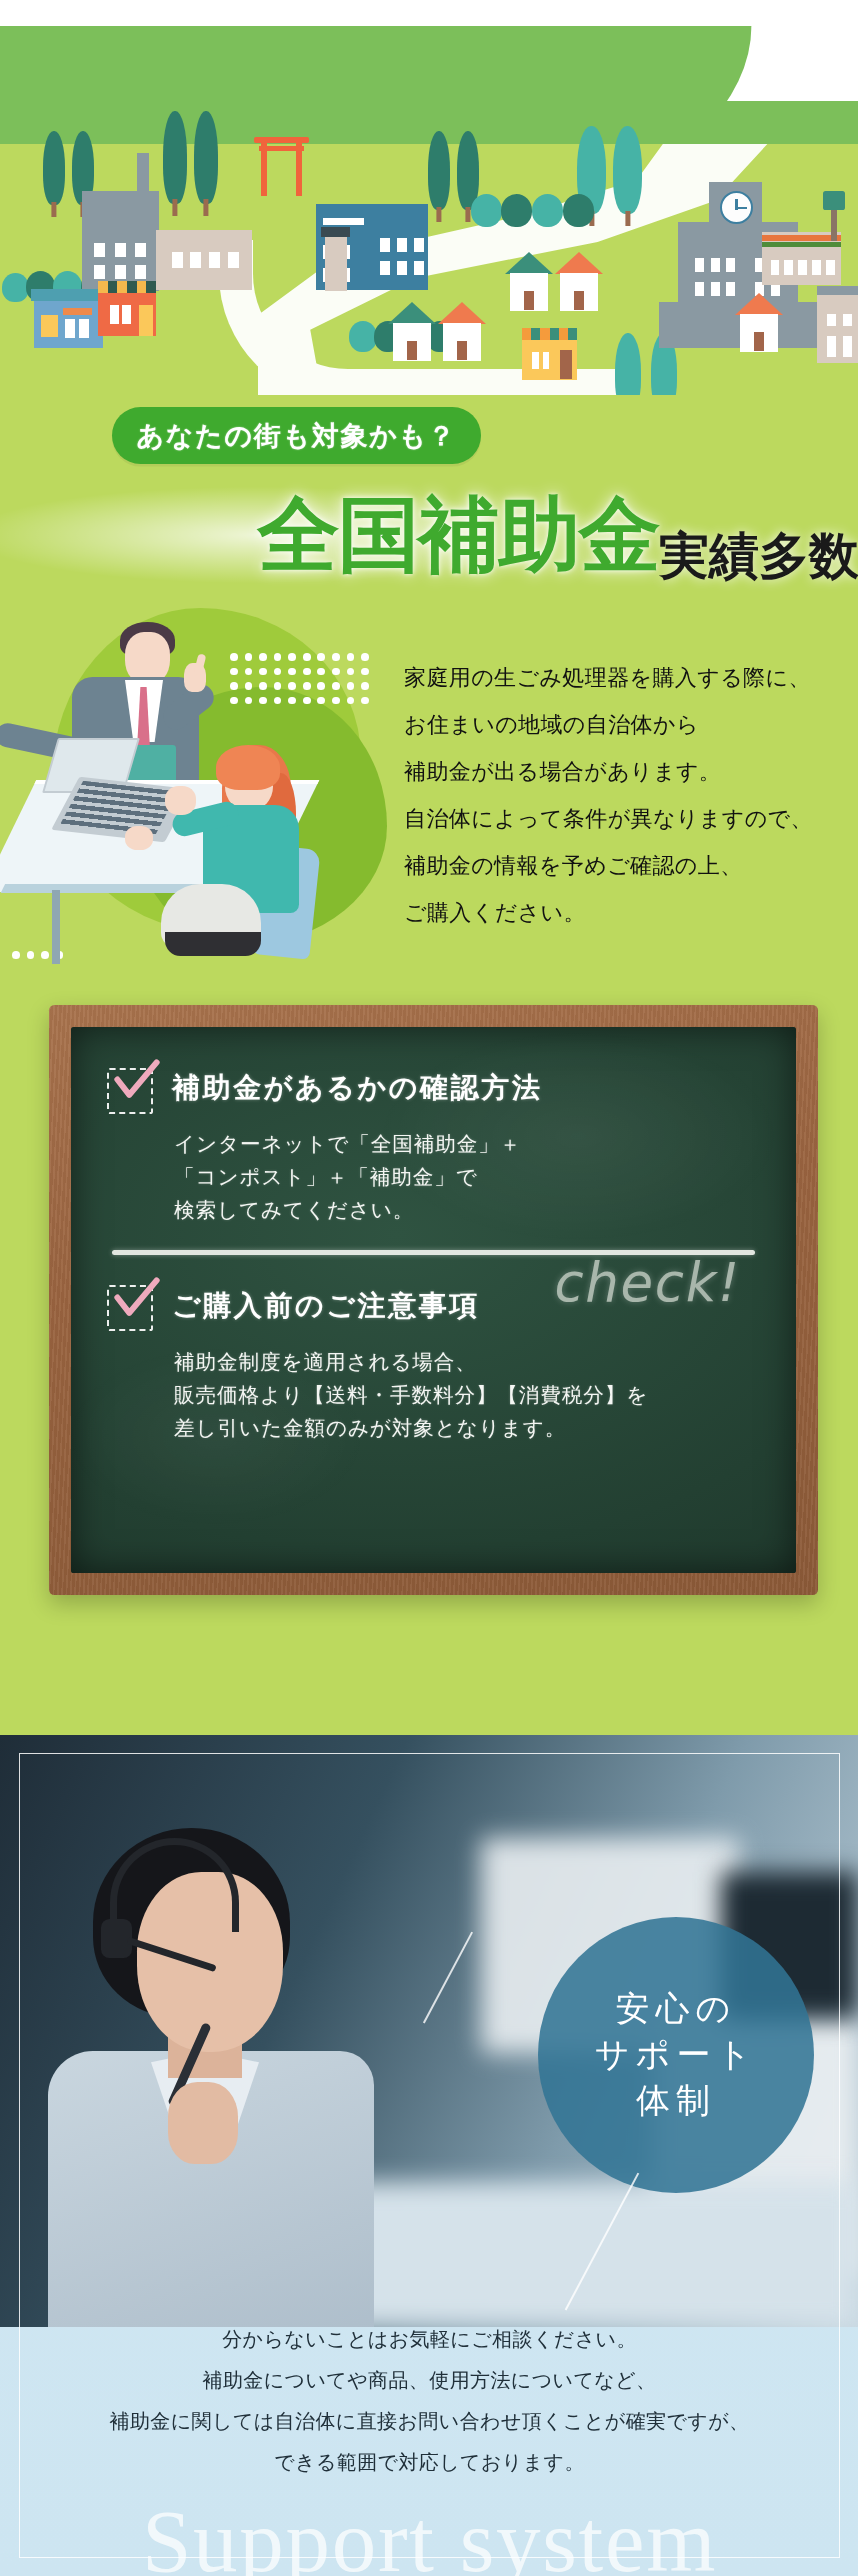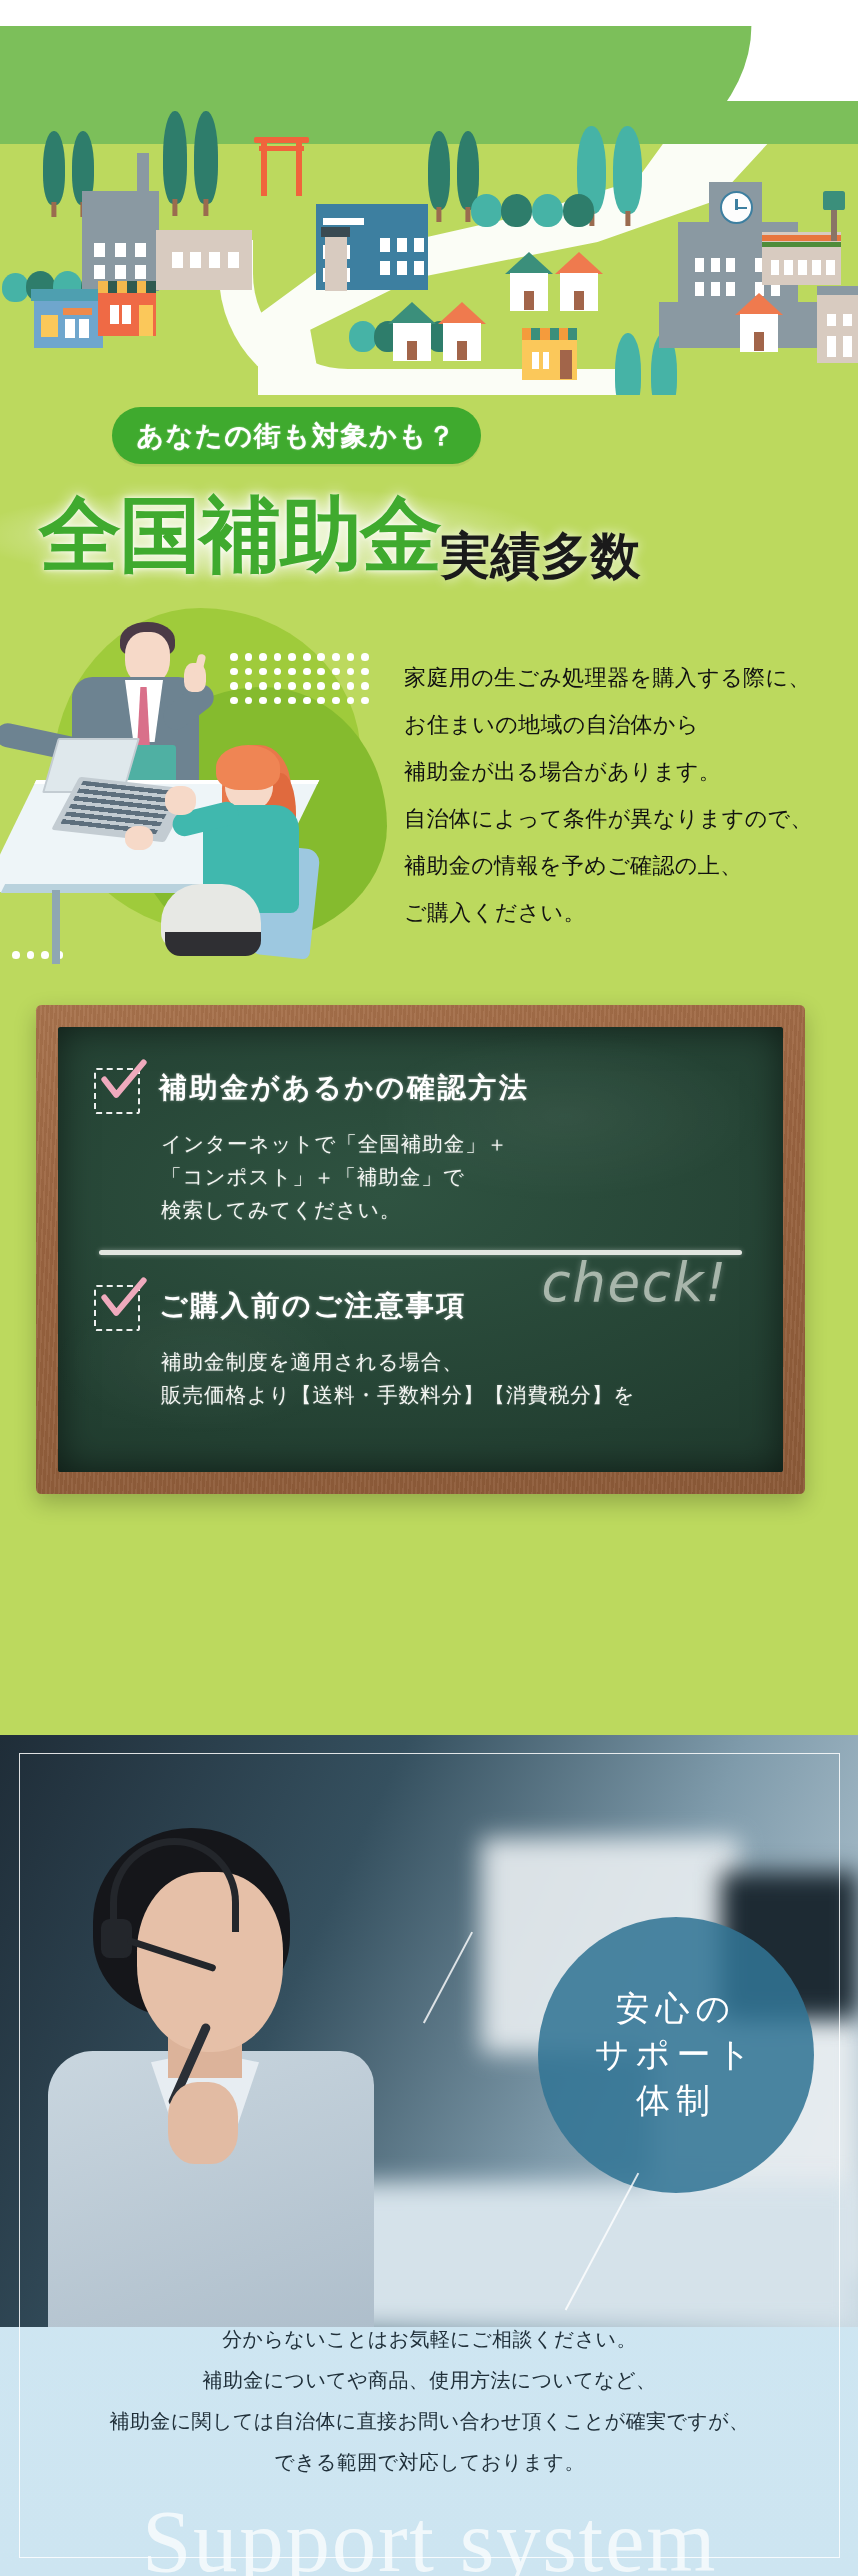--- a/index.html
+++ b/index.html
@@ -76,20 +76,21 @@
   #badge-pill span{
     color:#ffffff; font-size:27px; font-weight:bold; letter-spacing:1.7px;
     text-shadow:0 0 1.7px rgba(255,255,255,.6);
   }
 
   
   #title-wrap{
     position:absolute; left:0; top:483px; width:859px; height:103px; z-index:6;
     display:flex; align-items:center; padding-left:39px;
     background:radial-gradient(ellipse 412px 69px at 258px 52px, rgba(255,255,255,.75), rgba(255,255,255,0) 70%);
+    justify-content:flex-end;
   }
   #title-green{
     font-size:82px; font-weight:bold; color:#3faa2e; letter-spacing:-1.7px; line-height:1;
     text-shadow:0 0 15.5px rgba(255,255,255,.95), 0 0 5.2px rgba(255,255,255,.9);
   }
   #title-black{
     font-size:50px; font-weight:bold; color:#1a1a1a; letter-spacing:0px; line-height:1;
     align-self:flex-end; margin-bottom:5.2px;
     text-shadow:0 0 12px rgba(255,255,255,.9);
   }
@@ -158,21 +159,21 @@
   .chair-dark{ position:absolute; left:165px; top:331px; width:96px; height:24px; background:#2f2f33; border-radius:0 0 15.5px 15.5px; }
 
   #intro-text{
     position:absolute; left:404px; top:654px; width:447px; z-index:6;
     color:#111111; font-size:22px; line-height:47px; letter-spacing:0.4px;
   }
   #intro-text p{ white-space:nowrap; }
 
   
   #chalkboard{
-    position:absolute; left:36px; top:1005px; width:769px; height:489px; z-index:6;
+    position:absolute; left:49px; top:1005px; width:769px; height:590px; z-index:6;
     background:linear-gradient(170deg,#a9734d 0%,#9a6440 40%,#8c5a38 100%);
     border-radius:5.2px;
     padding:22px;
     box-shadow:0 8.6px 22px rgba(0,0,0,.22);
   }
   #chalkboard::before{
     content:""; position:absolute; inset:0; border-radius:5.2px; pointer-events:none;
     background:repeating-linear-gradient(93deg, rgba(255,255,255,.07) 0 1.7px, rgba(0,0,0,.05) 1.7px 4.3px);
     opacity:.7;
   }
@@ -616,20 +617,21 @@
             <div class="sq"></div>
             <svg class="tick" viewBox="0 0 58 48">
               <path d="M6 24 L20 42 L52 4" fill="none" stroke="#efaabd" stroke-width="7" stroke-linecap="round" stroke-linejoin="round"></path>
             </svg>
           </div>
           <div class="cb-title">ご購入前のご注意事項</div>
         </div>
         <div class="cb-body">
           <p>補助金制度を適用される場合、</p>
           <p>販売価格より【送料・手数料分】【消費税分】を</p>
+          <p>差し引いた金額のみが対象となります。</p>
         </div>
       </div>
 
     </div>
   </div>
 </section>
 
 <section id="section-support">
 
   <div class="photo">

